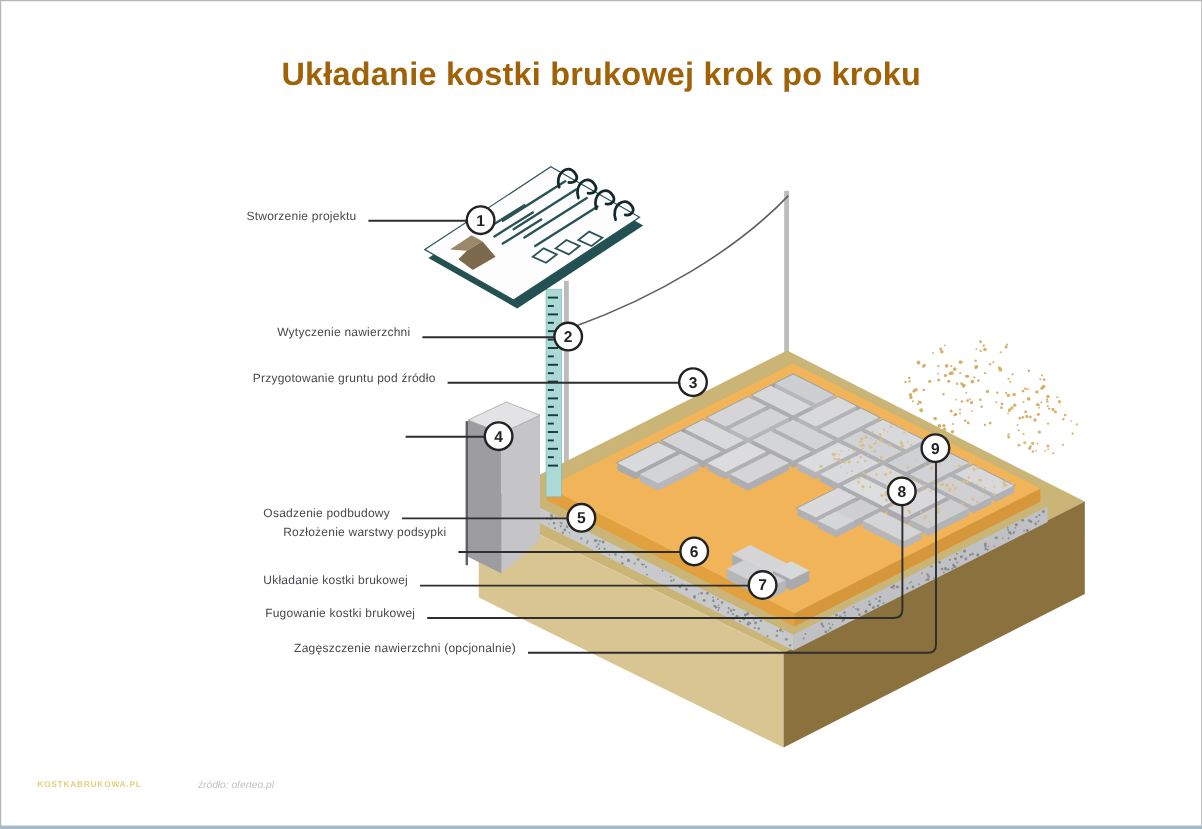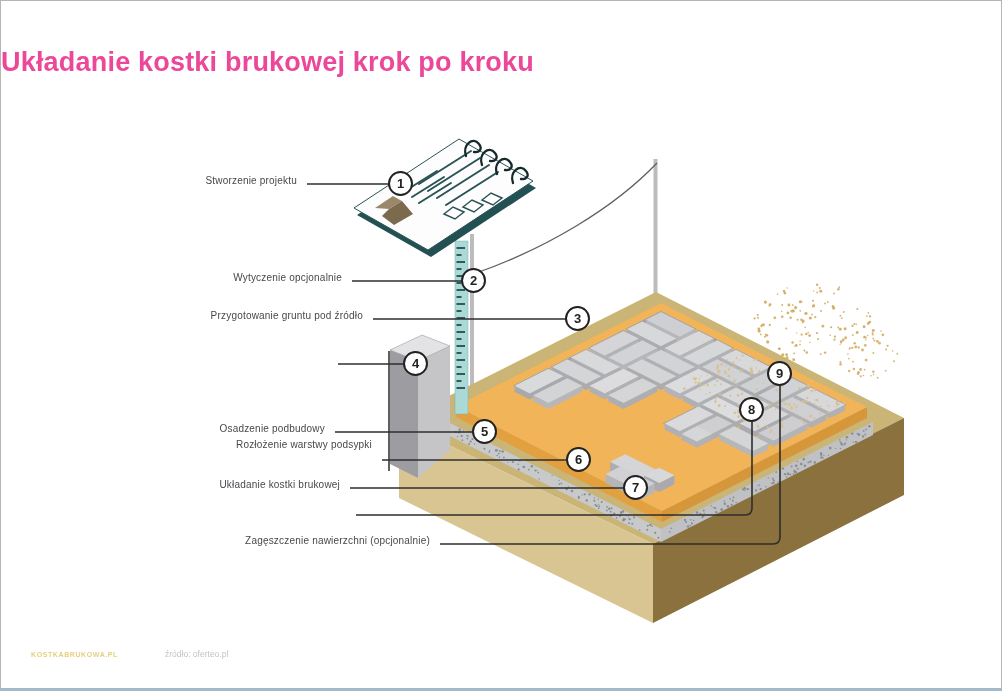--- a/index.html
+++ b/index.html
@@ -1,27 +1,27 @@
 <!DOCTYPE html>
 <html><head>
 <meta charset="utf-8">
 <style>
   html,body{margin:0;padding:0;background:#e9e9e9;}
   #frame{position:relative;width:1002px;height:691px;background:#ffffff;overflow:hidden;
          box-sizing:border-box;border:1px solid #b5b5b5;border-bottom:3px solid #a2b9c8;
          font-family:"Liberation Sans",sans-serif;}
-  .title{position:absolute;left:0;top:46px;width:100%;
-         font-size:27px;font-weight:bold;color:#ec4899;letter-spacing:.2px;}
+  .title{position:absolute;left:0;top:46px;width:100%;text-align:center;
+         font-size:27px;font-weight:bold;color:#a16207;letter-spacing:.2px;}
   .lbl{position:absolute;white-space:nowrap;font-size:10px;color:#45484c;letter-spacing:.2px;}
   .circ{position:absolute;width:21px;height:21px;border:2.5px solid #222;border-radius:50%;
         background:#fff;display:flex;align-items:center;justify-content:center;
         font-size:13px;font-weight:bold;color:#222;z-index:5;}
   .wm{position:absolute;left:30px;top:650px;font-size:7px;font-weight:bold;
       color:#e6cf7e;letter-spacing:.6px;}
-  .src{position:absolute;left:164px;top:648px;font-size:8.5px;color:#c0c3c6;}
+  .src{position:absolute;left:164px;top:648px;font-size:8.5px;font-style:italic;color:#c0c3c6;}
   svg{position:absolute;left:0;top:0;}
 </style>
 </head>
 <body>
 
 <div id="frame">
 
   <svg id="illu" width="1002" height="691" viewBox="0 0 1002 691">
       <g>
         <rect x="469" y="233" width="4" height="152" fill="#bcbcbc"></rect>
@@ -687,25 +687,26 @@
         <path d="M381,459 H578" stroke="#2e2e2e" stroke-width="1.6" fill="none"></path>
         <path d="M349,487 H635" stroke="#2e2e2e" stroke-width="1.6" fill="none"></path>
         <path d="M355,514 H744 Q751,514 751,507 V409" stroke="#2e2e2e" stroke-width="1.6" fill="none"></path>
         <path d="M439,543 H772 Q779,543 779,536 V373" stroke="#2e2e2e" stroke-width="1.6" fill="none"></path>
       </g>
     </svg>
 
   <div class="title">Układanie kostki brukowej krok po kroku</div>
 
   <div class="lbl" style="right:704px;top:174px">Stworzenie projektu</div>
-  <div class="lbl" style="right:659px;top:271px">Wytyczenie opcjonalnie</div>
+  <div class="lbl" style="right:659px;top:271px">Wytyczenie nawierzchni</div>
   <div class="lbl" style="right:638px;top:309px">Przygotowanie gruntu pod źródło</div>
   <div class="lbl" style="right:676px;top:422px">Osadzenie podbudowy</div>
   <div class="lbl" style="right:629px;top:438px">Rozłożenie warstwy podsypki</div>
   <div class="lbl" style="right:661px;top:478px">Układanie kostki brukowej</div>
+  <div class="lbl" style="right:655px;top:505px">Fugowanie kostki brukowej</div>
   <div class="lbl" style="right:571px;top:534px">Zagęszczenie nawierzchni (opcjonalnie)</div>
 
   <div class="circ" style="left:387px;top:170px">1</div>
   <div class="circ" style="left:460px;top:267px">2</div>
   <div class="circ" style="left:564px;top:305px">3</div>
   <div class="circ" style="left:402px;top:350px">4</div>
   <div class="circ" style="left:471px;top:418px">5</div>
   <div class="circ" style="left:565px;top:446px">6</div>
   <div class="circ" style="left:622px;top:474px">7</div>
   <div class="circ" style="left:738px;top:396px">8</div>

